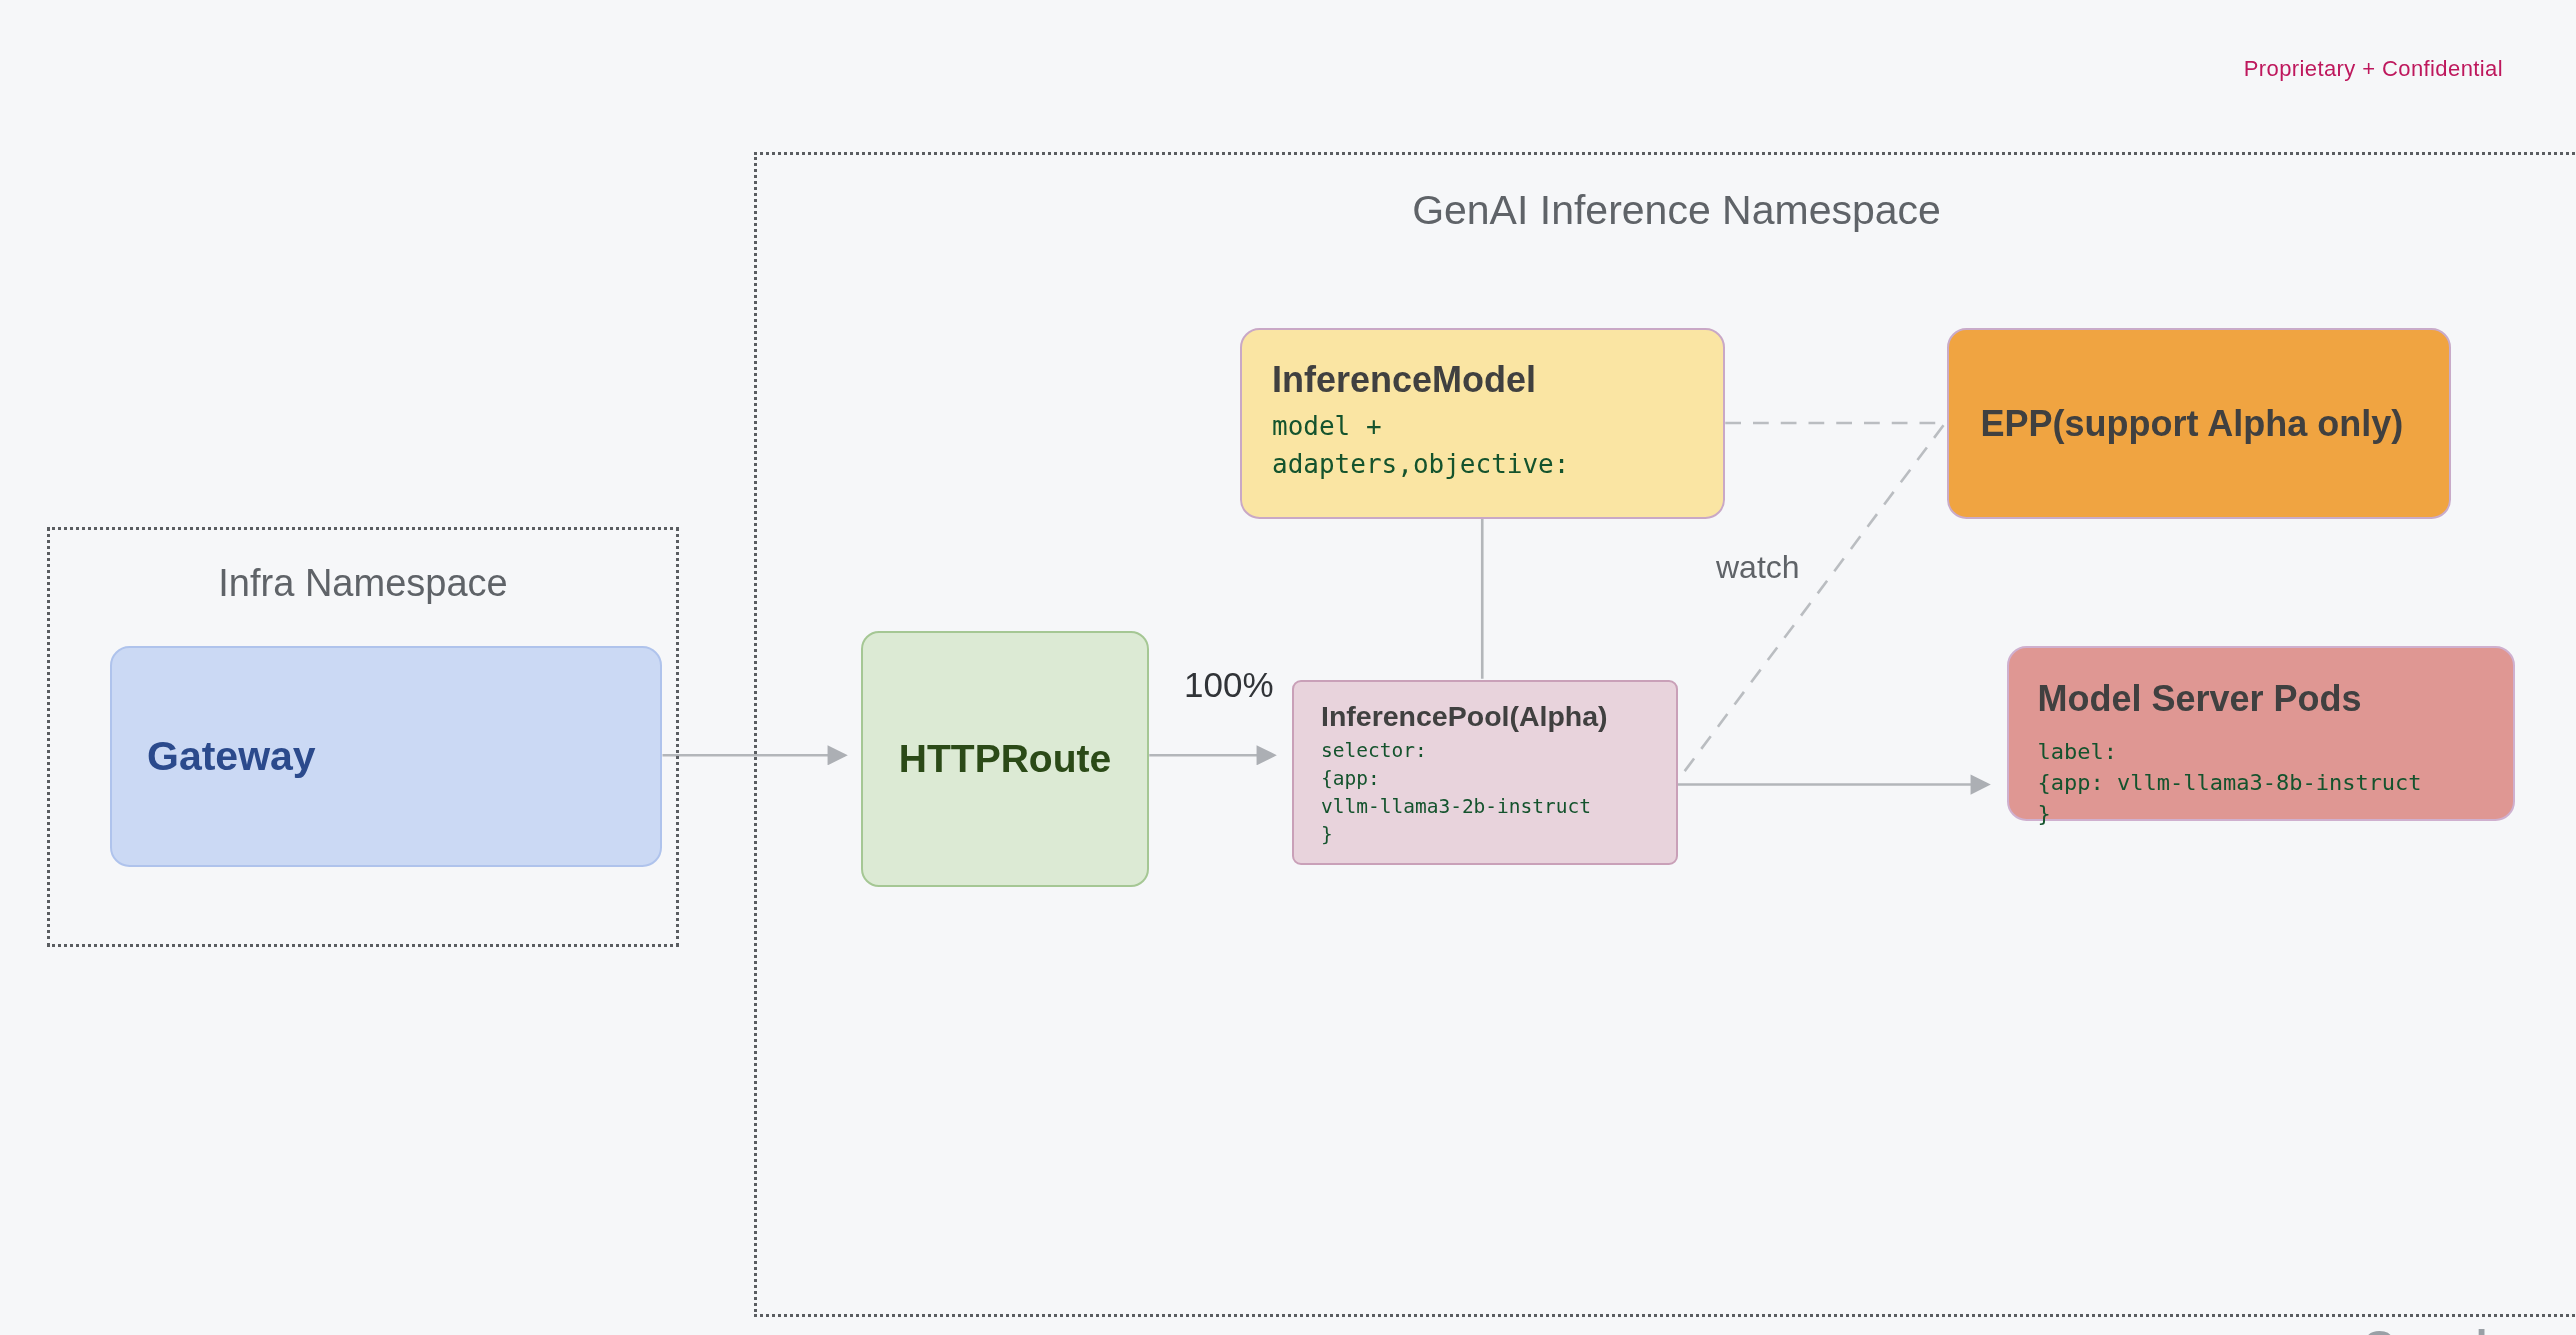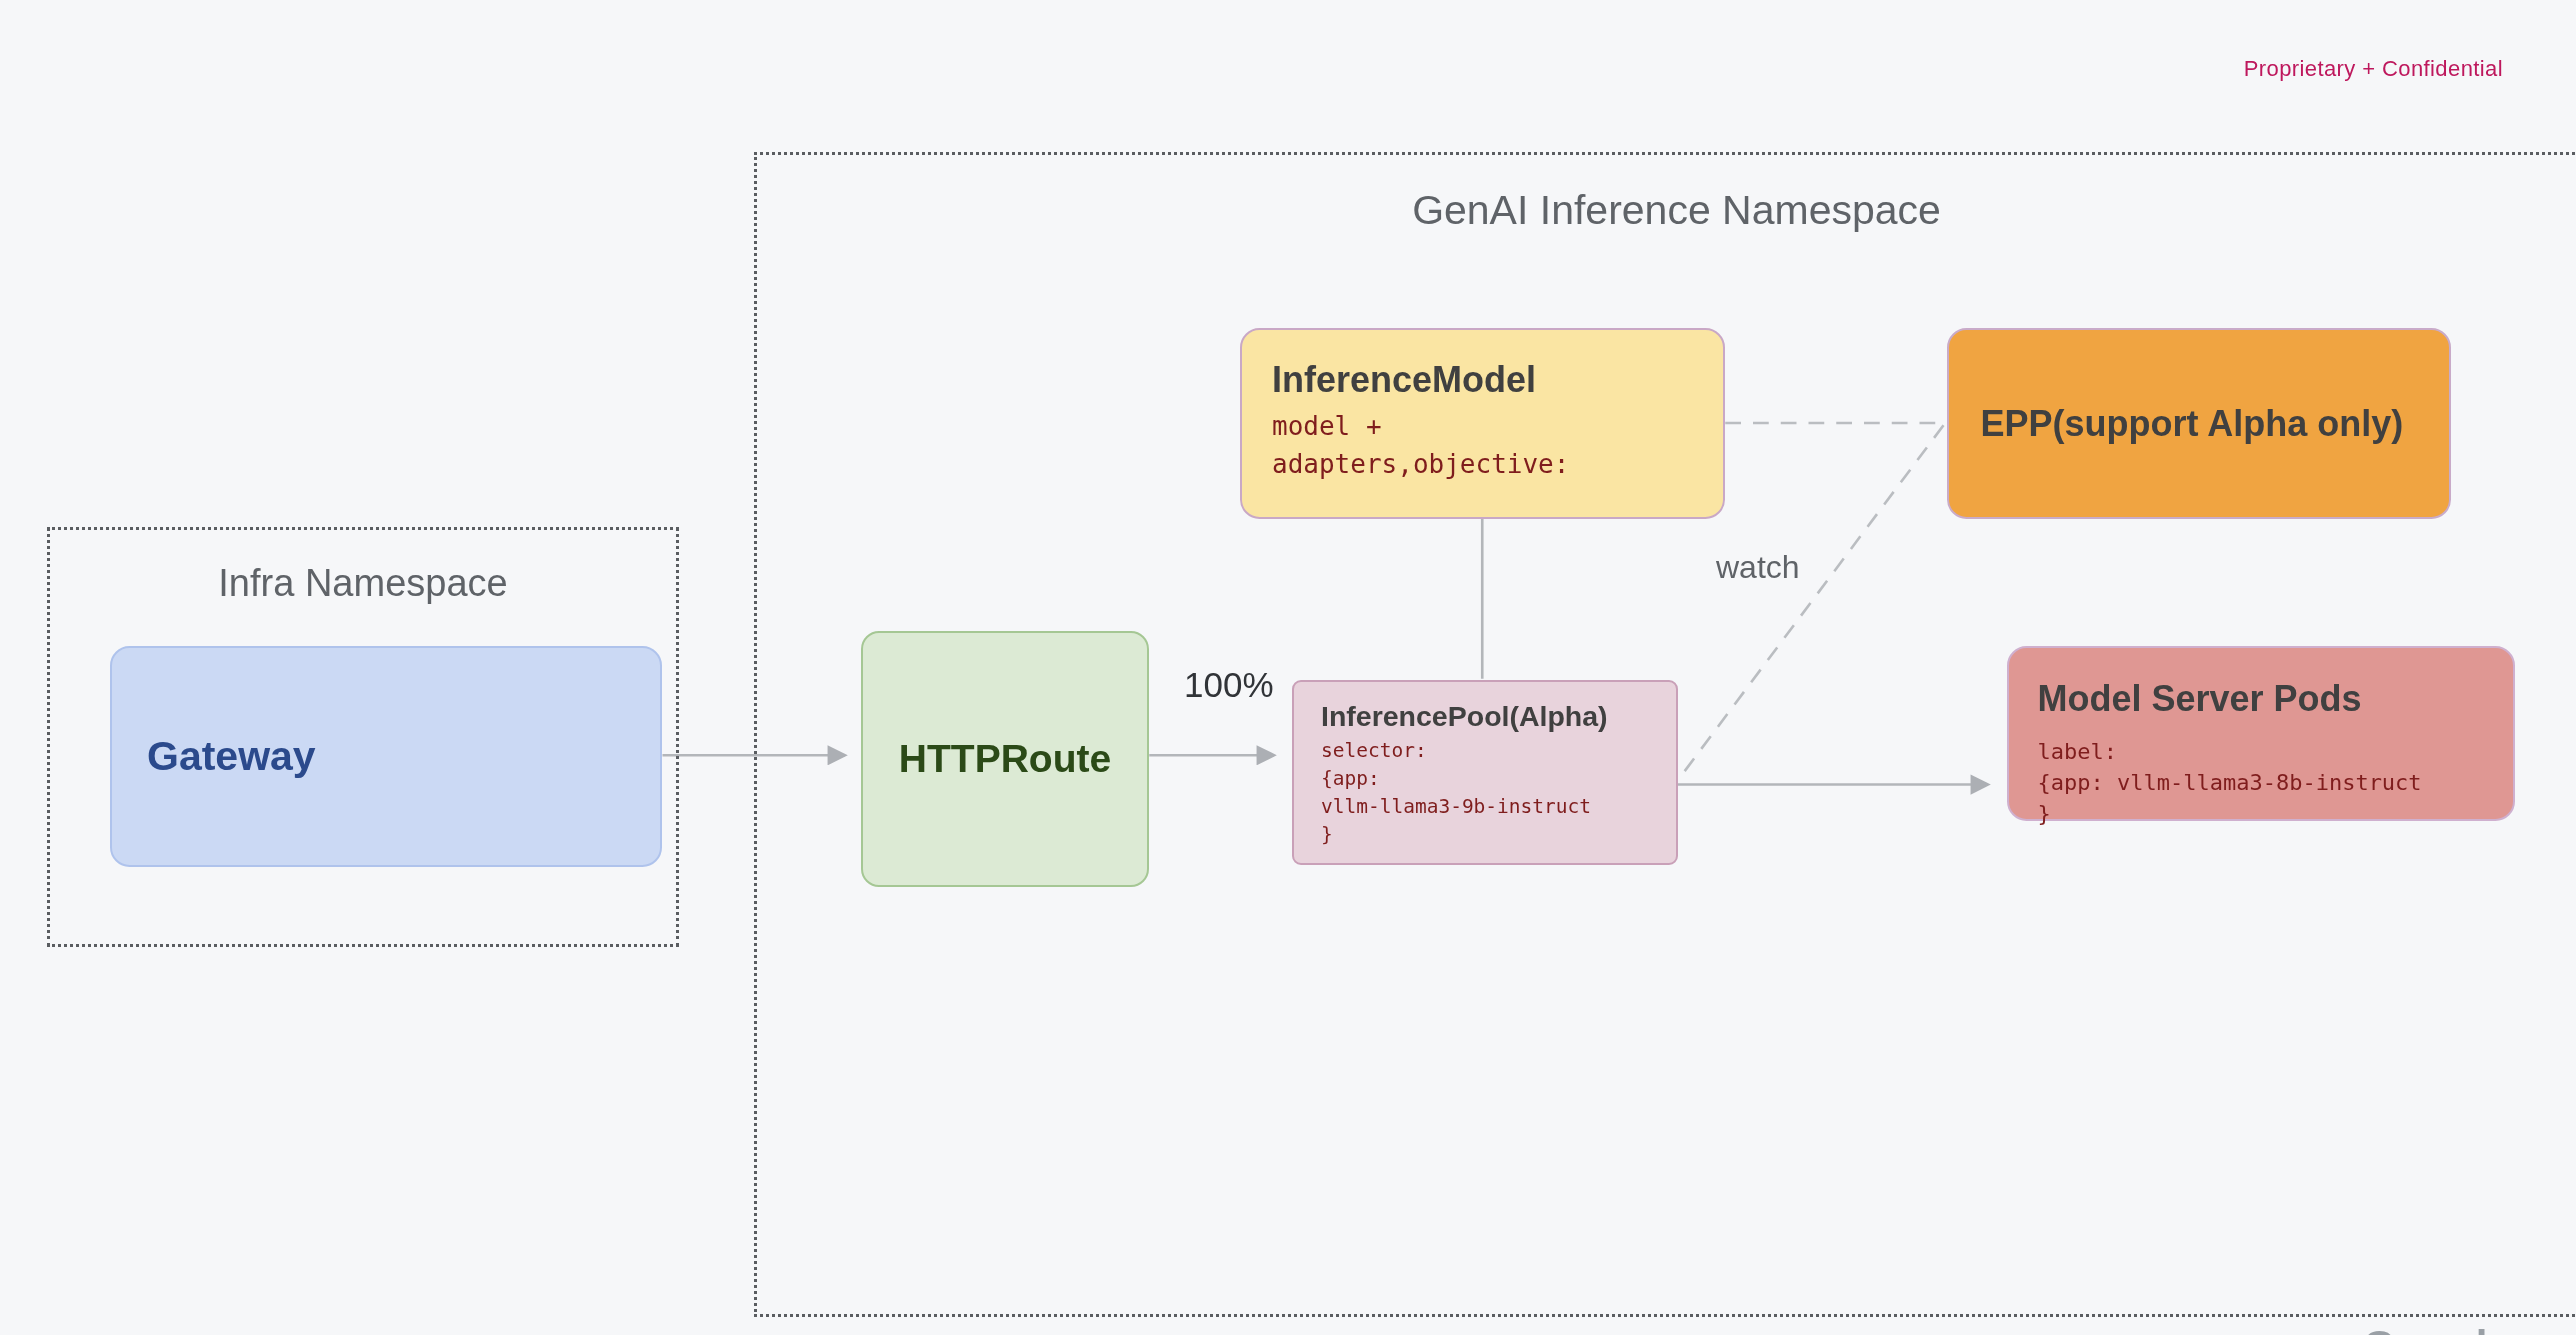--- a/index.html
+++ b/index.html
@@ -35,21 +35,21 @@
   
   svg.connectors { position: absolute; left: 0; top: 0; pointer-events: none; }
   .edge-solid  { stroke: #B3B6BA; stroke-width: 3.5; fill: none; }
   .edge-dashed { stroke: #BABDC1; stroke-width: 3.5; fill: none; stroke-dasharray: 21 16; }
 
   
   .node { position: absolute; border-radius: 19.5px; border: 2.3px solid transparent; }
   .node-title { font-weight: bold; color: #404040; }
   .node-body  {
     font-family: "DejaVu Sans Mono", monospace;
-    color: #7f1d1d; white-space: pre-line;
+    color: #14532d; white-space: pre-line;
   }
 
   .node-gateway {
     left: 110px; top: 646px; width: 552px; height: 221px;
     background: #CBD9F4; border-color: #AFC3EC;
     display: flex; align-items: center; padding-left: 35px;
   }
   .node-gateway .node-title { color: #2B4A8C; font-size: 41px; }
 
   .node-httproute {
@@ -139,21 +139,21 @@
   </div>
 
   <div class="node node-epp">
     <div class="node-title">EPP(support Alpha only)</div>
   </div>
 
   <div class="node node-inference-pool">
     <div class="node-title">InferencePool(Alpha)</div>
     <div class="node-body">selector:
 {app:
-vllm-llama3-9b-instruct
+vllm-llama3-2b-instruct
 }</div>
   </div>
 
   <div class="node node-model-server-pods">
     <div class="node-title">Model Server Pods</div>
     <div class="node-body">label:
 {app: vllm-llama3-8b-instruct
 }</div>
   </div>
 

